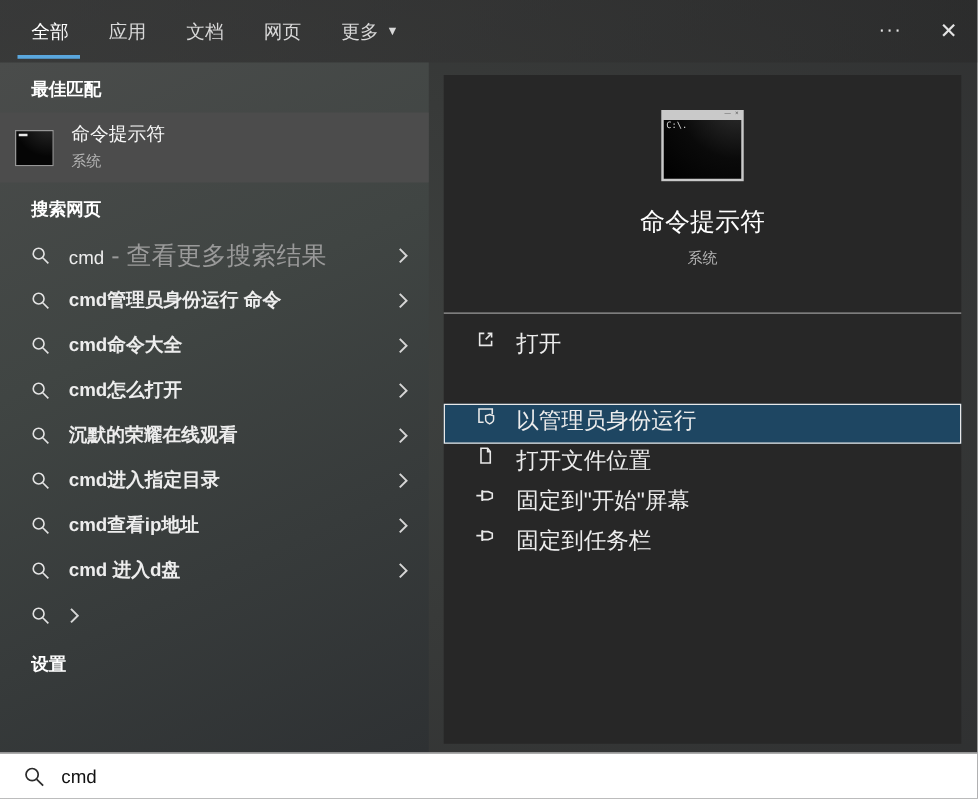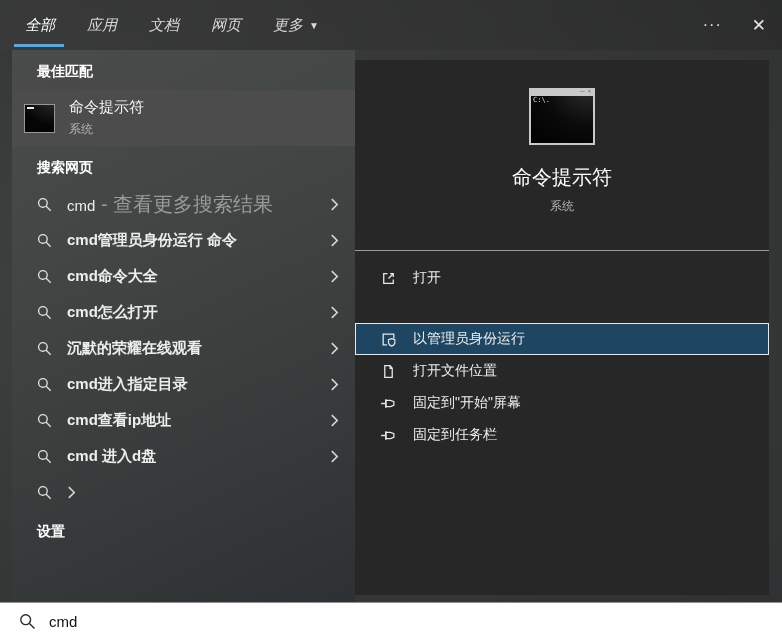--- a/index.html
+++ b/index.html
@@ -6,34 +6,34 @@
   html,body { width:782px; height:639px; }
   body {
     position:relative; overflow:hidden;
     font-family:"Liberation Sans","DejaVu Sans",sans-serif;
     background:radial-gradient(ellipse at 25% 45%, #3f4341 0%, #383a39 45%, #2f3031 100%);
   }
   
   .tabbar { position:absolute; top:0; left:0; right:0; height:50px;
     background:linear-gradient(90deg, rgba(58,58,58,.55), rgba(40,40,40,.55));
     display:flex; align-items:center; }
-  .tabs { display:flex; align-items:center; gap:32px; padding-left:25px; height:100%;font-style:italic; }
+  .tabs { display:flex; align-items:center; gap:32px; padding-left:25px; height:100%; }
   .tab { position:relative; height:100%; display:flex; align-items:center; gap:6px;
     font-size:15px; color:#d8d8d8; cursor:default; }
   .tab .caret { font-size:10px; color:#d8d8d8; display:none; }
   .tab.has-caret .caret { display:inline; }
   .tab.active { color:#ffffff; }
   .tab.active::after { content:""; position:absolute; left:-11px; right:-9px; bottom:3px;
     height:3px; background:var(--accent,#5aa7de); }
   .winctrl { position:absolute; right:16px; top:0; height:50px; display:flex; align-items:center; gap:30px; }
   .dots { color:#e4e4e4; font-size:16px; letter-spacing:1px; line-height:10px; }
   .closex { color:#e4e4e4; font-size:17px; }
   
   .left { position:absolute; top:50px; left:0; width:343px; height:552px;
-    background:linear-gradient(155deg, #4a4c4b 0%, #404543 38%, #2e3133 100%);margin-left:12px; }
+    background:linear-gradient(155deg, #4a4c4b 0%, #404543 38%, #2e3133 100%); }
   .section-header { padding:13px 0 9px 25px; font-size:14px; font-weight:bold; color:#fff; }
   .best-match { height:56px; background:var(--bm-bg,#4c4c4c); display:flex; align-items:center;
     padding-left:12px; gap:14px; cursor:default; }
   .cmd-icon-sm { width:31px; height:29px; flex:0 0 auto; background:#050505; border:1px solid #979797;
     position:relative; background-image:radial-gradient(circle at 90% -30%, #2e2e2e 0%, #050505 65%); }
   .cmd-icon-sm::before { content:""; position:absolute; left:2px; top:2px; width:7px; height:2px; background:#e8e8e8; }
   .bm-text { display:flex; flex-direction:column; gap:4px; }
   .bm-title { font-size:15px; color:#f5f5f5; }
   .bm-sub { font-size:12px; color:#b3b3b3; }
   .sugg-row { height:36px; display:flex; align-items:center; padding:0 16px 0 25px;
@@ -56,22 +56,22 @@
     border:2px solid #c9c9c9; border-top:8px solid #c9c9c9; position:relative;
     background-image:radial-gradient(circle at 95% -35%, #333 0%, #0a0a0a 55%, #000 100%); }
   .cmd-icon-lg::before { content:"C:\\."; position:absolute; left:2px; top:0px;
     font-family:"DejaVu Sans Mono",monospace; font-size:7px; color:#ddd; }
   .cmd-icon-lg::after { content:"— ×"; position:absolute; right:1px; top:-8px;
     font-size:5px; color:#555; letter-spacing:1px; }
   .app-title { margin-top:19px; font-size:20px; color:#fff; }
   .app-sub { margin-top:7px; font-size:12px; color:#b3b3b3; }
   .divider { margin-top:35px; border-top:1px solid #9b9b9b; }
   .actions { margin-top:11px; }
-  .action-row { height:32px; display:flex; align-items:center; padding-left:24px; gap:16px;
-    color:#ededed; font-size:14px; cursor:default; border:1px solid transparent; }
+  .action-row { height:32px; display:flex; align-items:flex-start; padding-left:24px; gap:16px;
+    color:#ededed; font-size:18px; cursor:default; border:1px solid transparent; }
   .action-row.selected { background:var(--sel-bg,#1e4662); border:1px solid #e8e8e8;margin-top:29px; }
   .action-icon { width:17px; height:17px; color:#e8e8e8; flex:0 0 auto; display:flex; }
   .action-icon svg { width:100%; height:100%; }
   
   .searchbar { position:absolute; left:0; right:0; bottom:0; height:37px; background:#fff;
     border-top:1px solid #919191; display:flex; align-items:center; padding-left:19px; gap:13px; }
   .search-icon { width:17px; height:17px; color:#2b2b2b; flex:0 0 auto; }
   .search-input { border:none; outline:none; background:transparent; font-size:15px; color:#111;
     font-family:inherit; flex:1; }
 </style>

